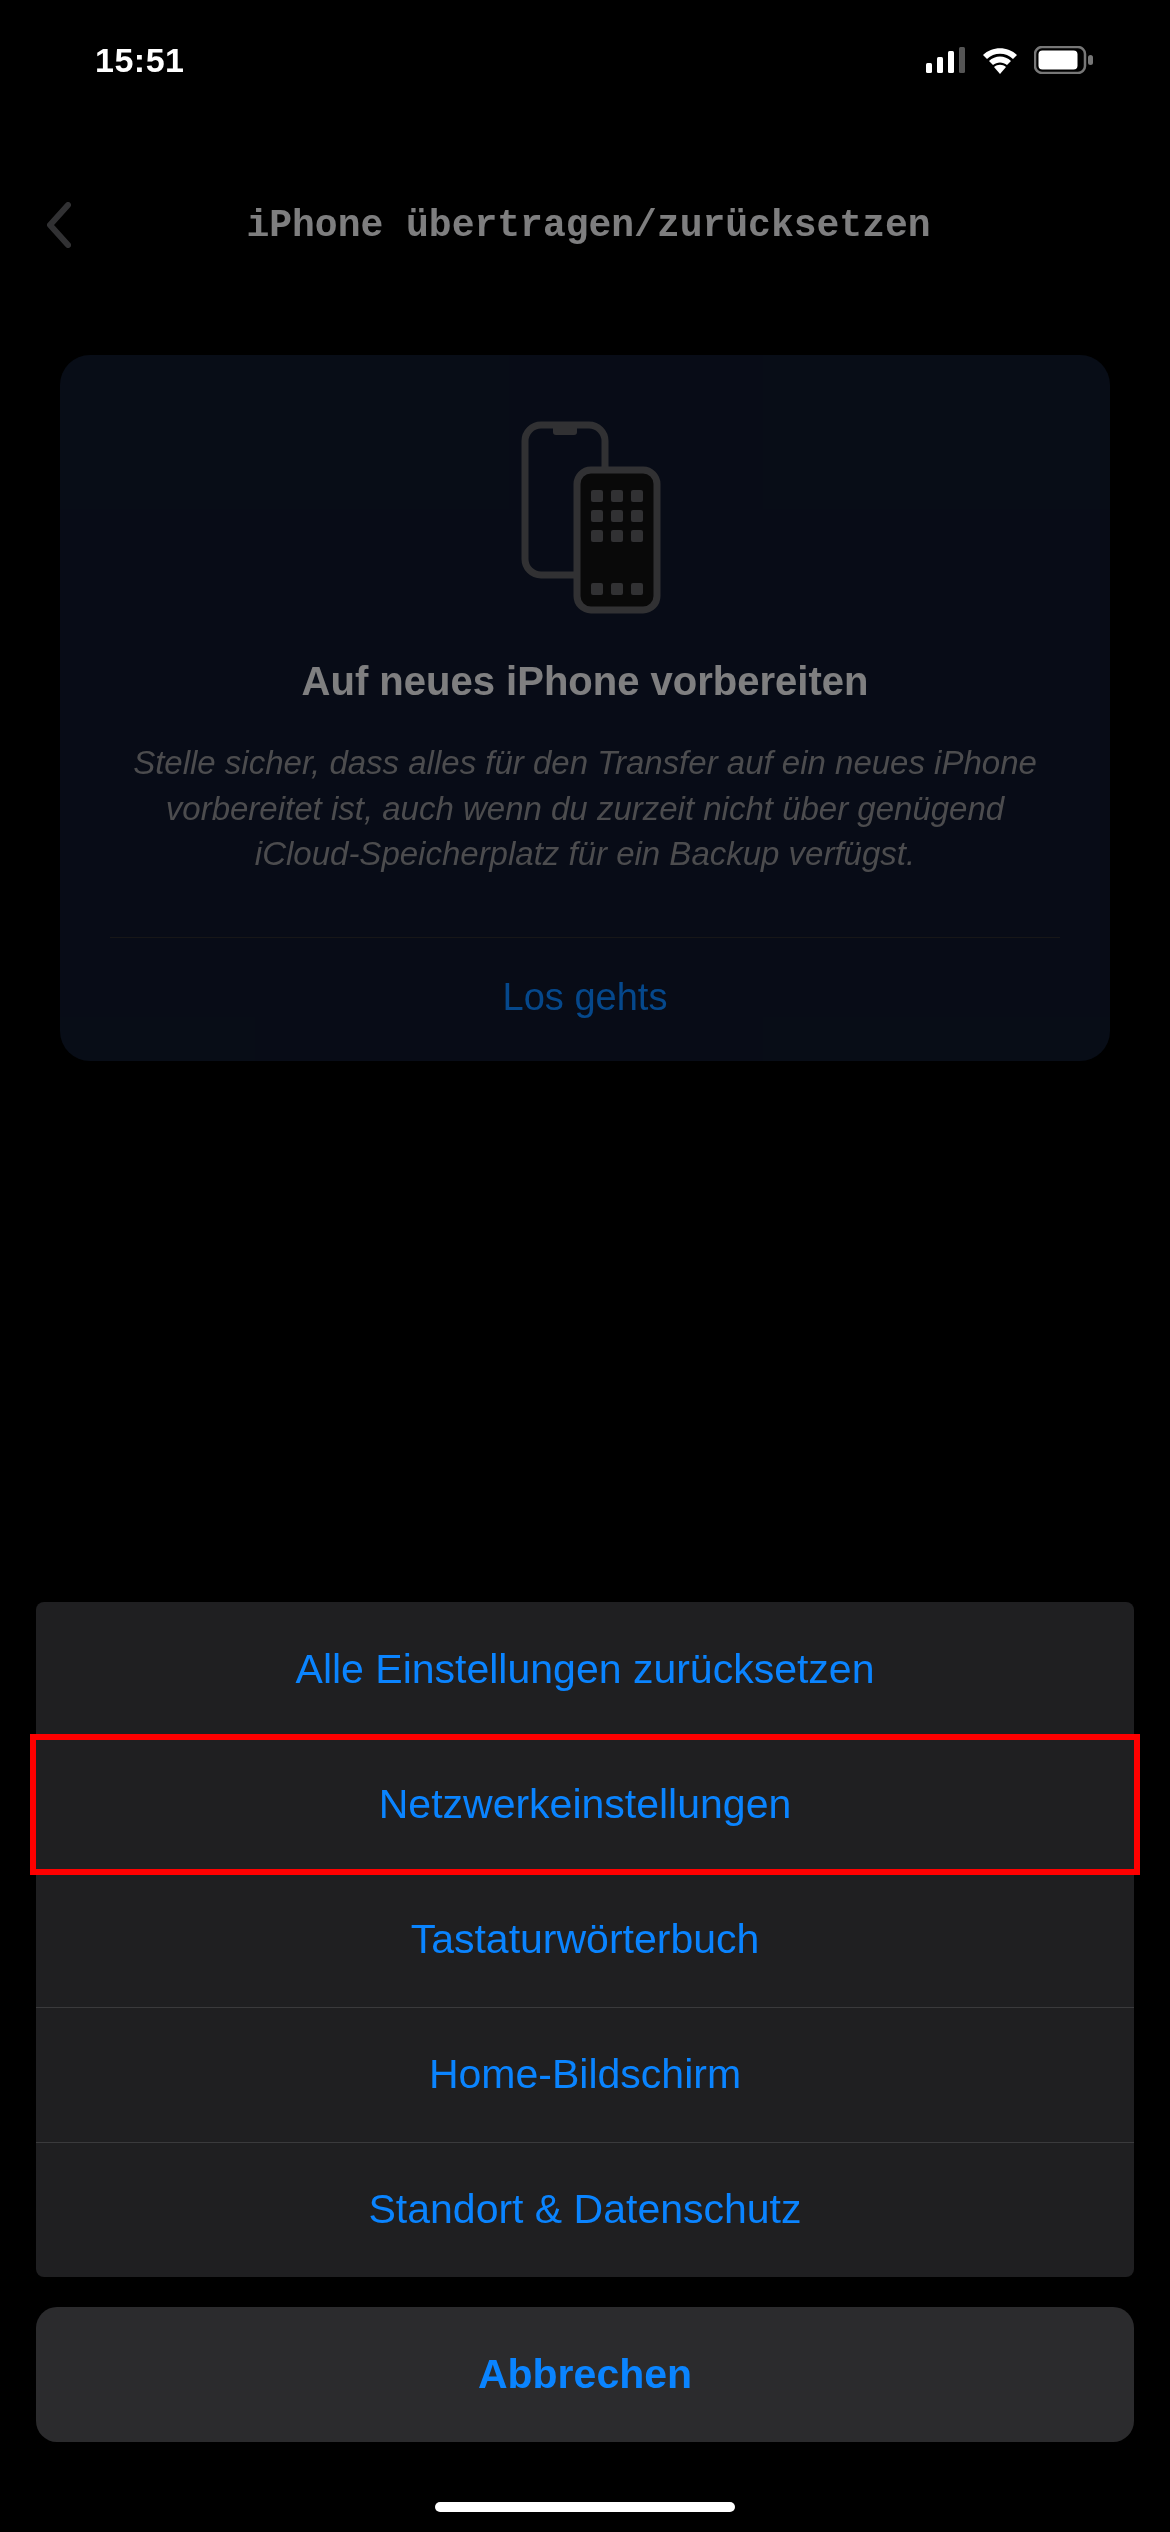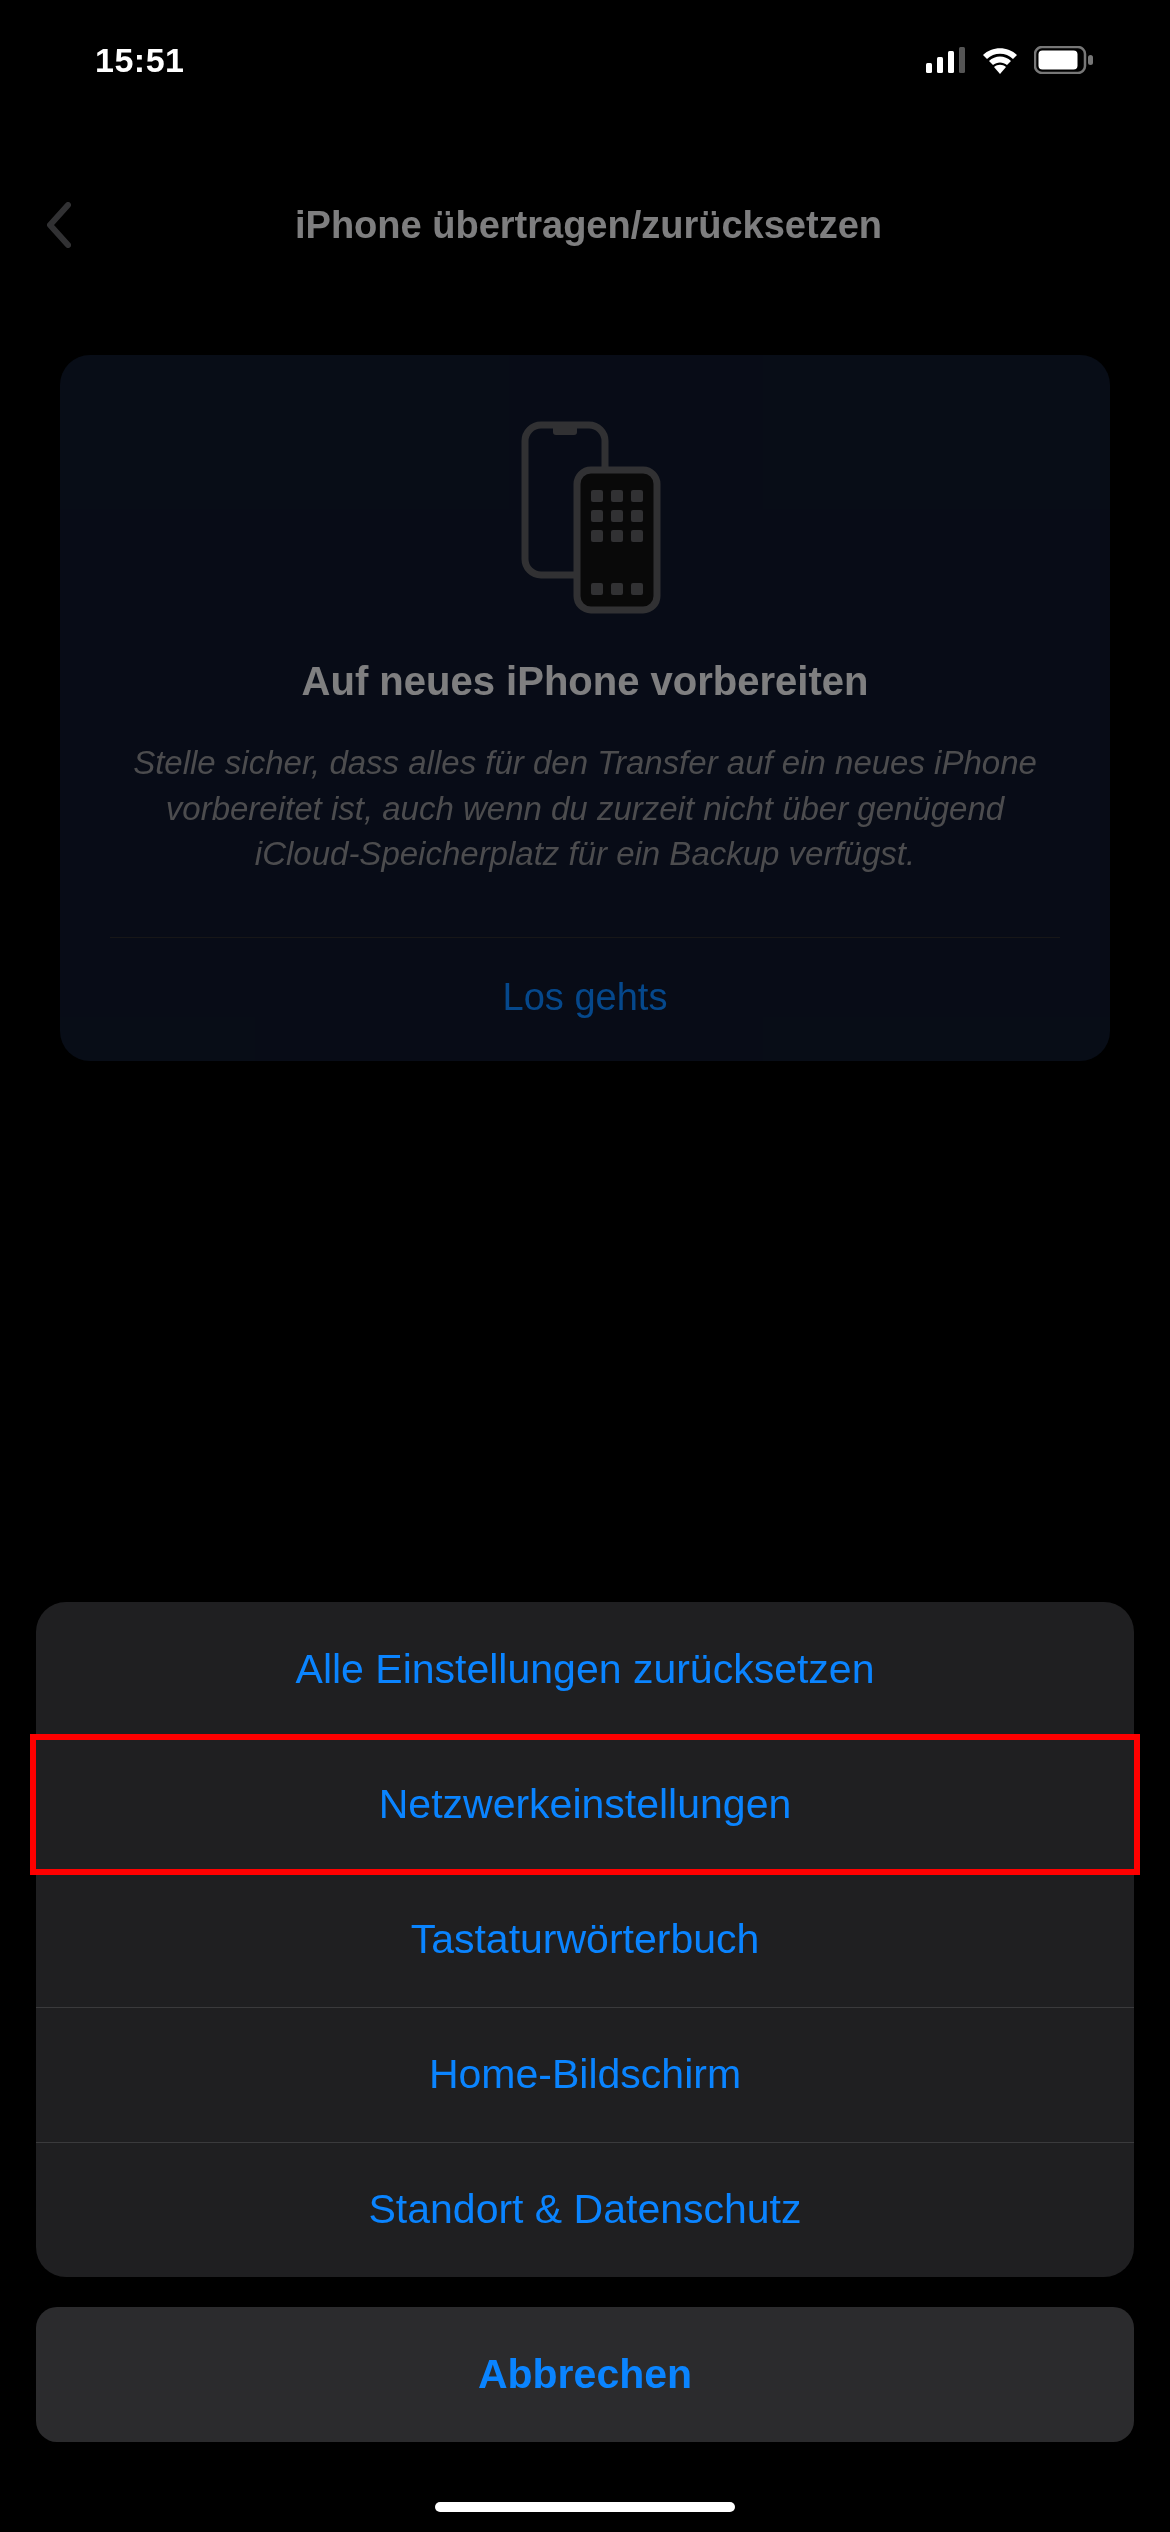--- a/index.html
+++ b/index.html
@@ -45,20 +45,21 @@
   
   .nav-bar {
     position: absolute;
     top: 175px;
     left: 7px;
     right: 0;
     height: 100px;
     display: flex;
     align-items: center;
     justify-content: center;
+    font-family: Liberation Mono, monospace;
   }
   .nav-back {
     position: absolute;
     left: 26px;
     top: 50%;
     transform: translateY(-50%);
     width: 50px;
     height: 70px;
     display: flex;
     align-items: center;
@@ -123,21 +124,21 @@
 
   
   .sheet-wrap {
     position: absolute;
     left: 36px;
     right: 36px;
     bottom: 90px;
   }
   .sheet {
     background: #1f1f21;
-    border-radius: 30px;
+    border-radius: 8px;
     overflow: visible;
     position: relative;
   }
   .sheet-item {
     height: 135px;
     display: flex;
     align-items: center;
     justify-content: center;
     color: #0a84ff;
     font-size: 41px;

